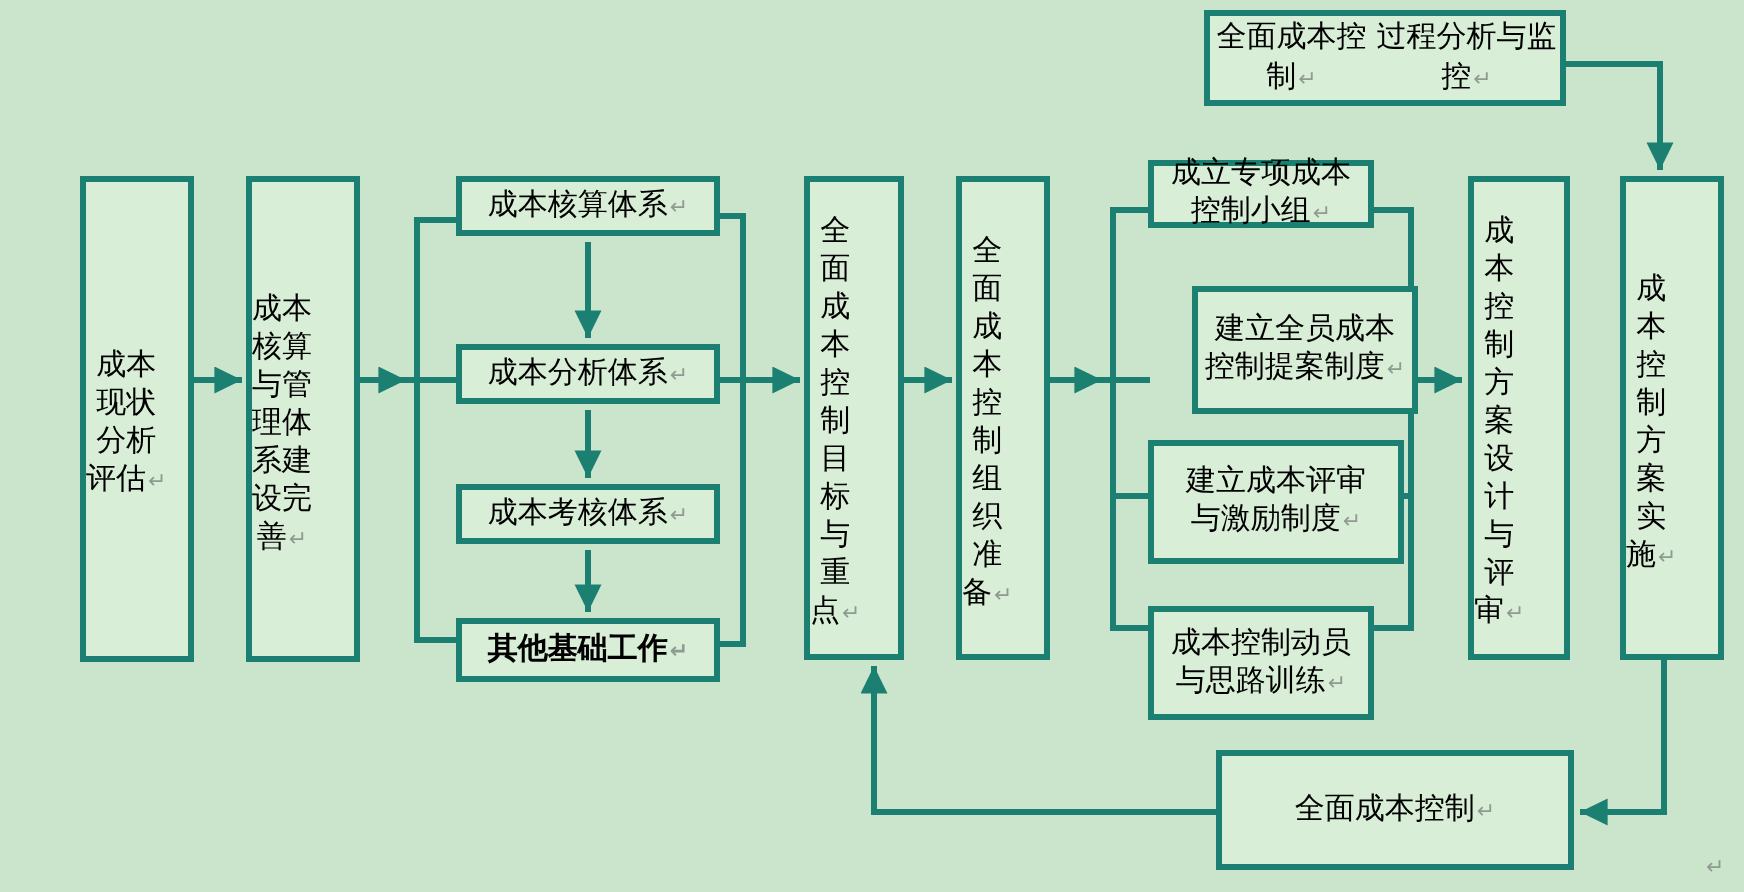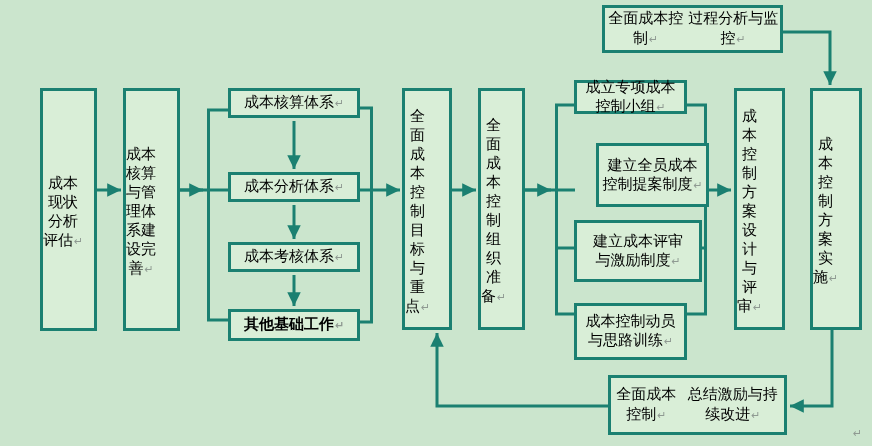--- a/index.html
+++ b/index.html
@@ -210,18 +210,17 @@
 施</span><span class="ret">↵</span></div>
   </div>
 
   <div class="box vcenter h2" id="tr">
     <div class="line"><span>全面成本控制</span><span class="ret">↵</span></div>
     <div class="line"><span>过程分析与监控</span><span class="ret">↵</span></div>
   </div>
 
   <div class="box vcenter h2" id="bb">
     <div class="line"><span>全面成本控制</span><span class="ret">↵</span></div>
-    <div class="line"><span>总结激励与持续改进</span><span class="ret">↵</span></div>
   </div>
 
   <span id="stray">↵</span>
 
 </div>
 
 </body></html>

